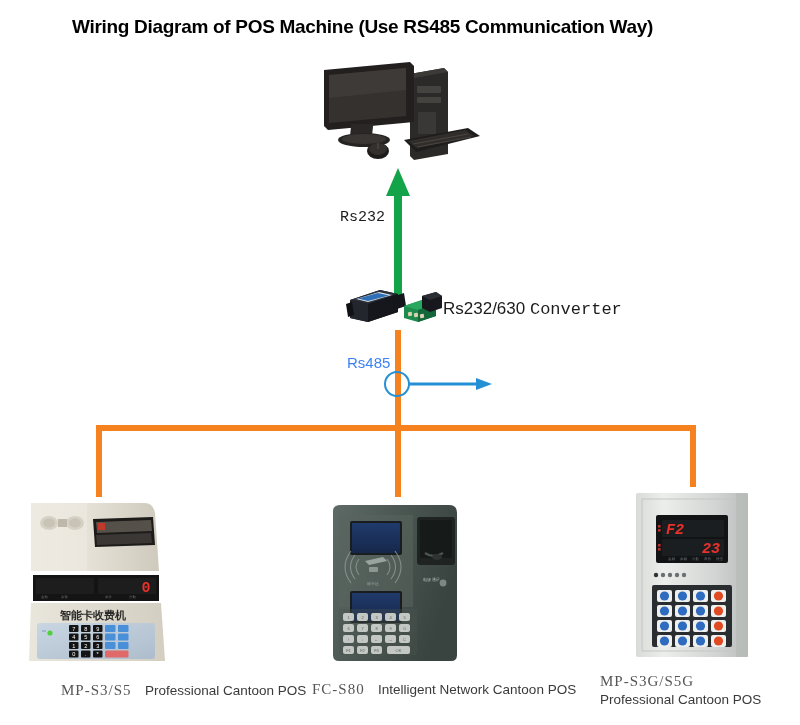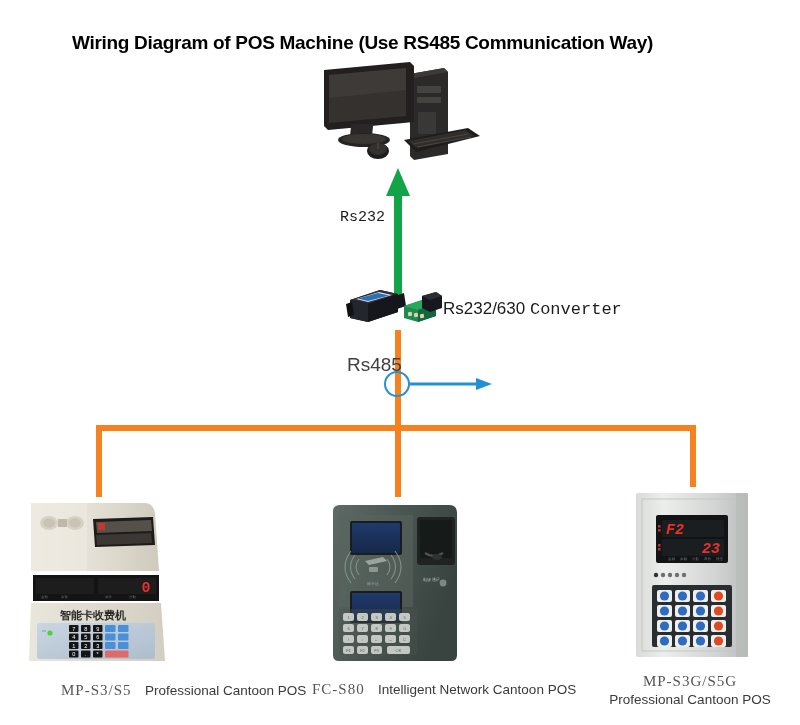--- a/index.html
+++ b/index.html
@@ -13,40 +13,40 @@
     position: relative;
     overflow: hidden;
     font-family: "Liberation Sans", sans-serif;
     color: #000;
   }
   #stage { position: absolute; inset: 0; }
 
   
   .title {
     position: absolute;
-    left: 0; top: 32px; width: 725px;
+    left: 0; top: 16px; width: 725px;
     text-align: center;
     font-family: "Liberation Sans", sans-serif;
     font-weight: bold;
     font-size: 19px;
     letter-spacing: -0.3px;
     color: #000;
     white-space: nowrap;
   }
 
   
   .lbl { position: absolute; white-space: nowrap; line-height: 1.1; }
 
   .lbl-rs232 {
     left: 340px; top: 210px;
     font-size: 15px; color: #1c1c1c; font-family: Liberation Mono, monospace;
   }
   .lbl-rs485 {
     left: 347px; top: 355px;
-    font-size: 19px; color: #404040;
+    font-size: 15px; color: #3b82f6;
   }
   .lbl-conv {
     left: 443px; top: 300px;
     font-size: 17px; color: #1c1c1c;
   }
   .lbl-conv .small {
     font-size: 17px;
     font-family: Liberation Mono, monospace;
   }
   .lbl-cable {
@@ -66,21 +66,21 @@
     letter-spacing: 1px;
     color: #555;
   }
   .cap .desc {
     font-family: "Liberation Sans", sans-serif;
     font-size: 13.5px;
     color: #3a3a3a;
   }
   .cap-left  { left: 14px;  top: 681px; margin-left: 47px; }
   .cap-mid   { left: 312px; top: 680px; }
-  .cap-right { left: 600px; top: 673px; text-align: center; width: 180px; white-space: normal;}
+  .cap-right { left: 600px; top: 673px; text-align: left; width: 180px; white-space: normal;}
   .cap-right .model { display:block; }
   .cap-right .desc  { display:block; margin-top: 2px; }
 
   
   .bus-h {
     position: absolute;
     left: 96px; top: 425px;
     width: 600px; height: 6px;
     background: #f5821f;
   }

